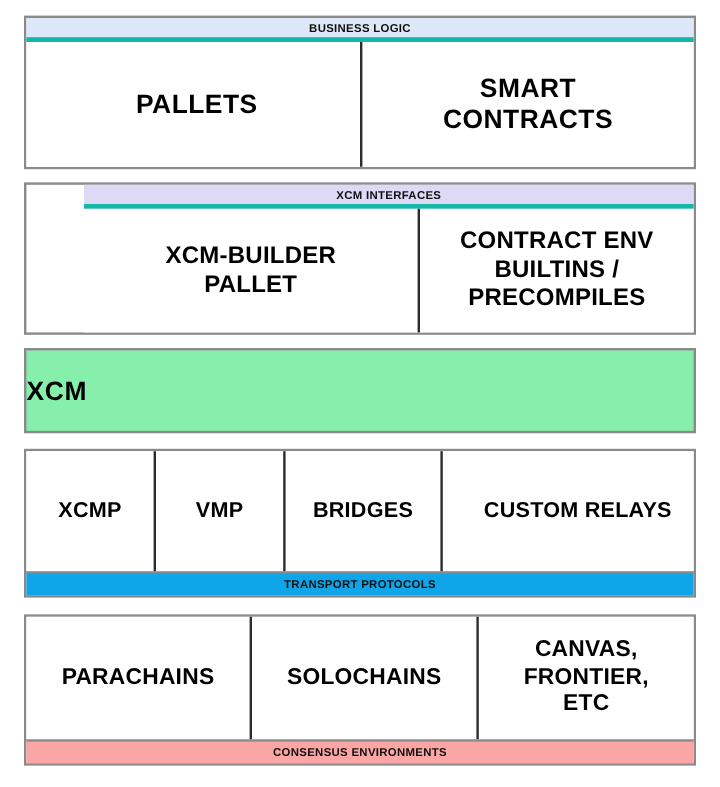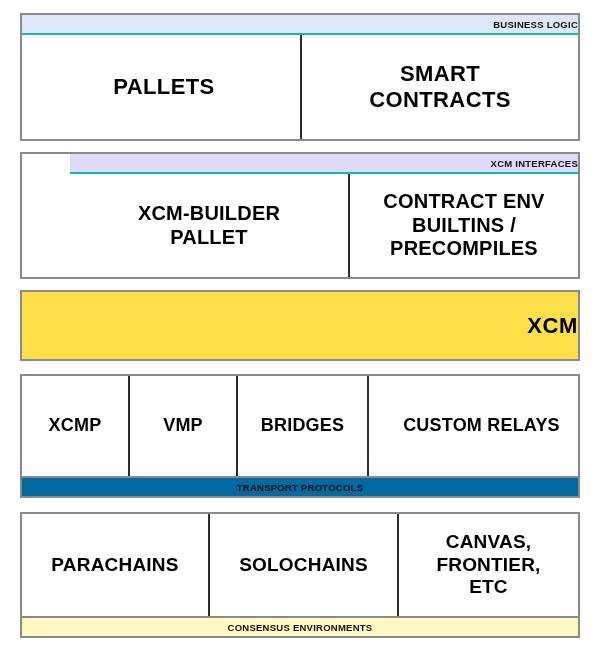--- a/index.html
+++ b/index.html
@@ -41,22 +41,21 @@
     text-align: center;
     font-size: 9.5px;
     font-weight: bold;
     letter-spacing: 0.25px;
     color: #101010;
     box-sizing: border-box;
     overflow: hidden;
     white-space: nowrap;
   }
   .band-top {
-    border-bottom: 2px solid #14b8a6;
-    text-align: right;
+    border-bottom: 4px solid #14b8a6;
   }
   .band-bottom {
     border-top: 2px solid #8a8a8a;
   }
 
   
   .cells {
     display: flex;
     width: 100%;
     box-sizing: border-box;
@@ -111,62 +110,62 @@
     font-size: 20px;
     letter-spacing: 0.2px;
   }
   #cell-xcm-builder-pallet { flex: 0 0 278px; }
   #cell-contract-env       { flex: 1 1 auto; }
 
   
   #group-xcm {
     top: 290px;
     height: 71px;
-    background: #fde047;
+    background: #86efac;
     display: flex;
     align-items: center;
-    justify-content: flex-end;
+    justify-content: flex-start;
   }
   #group-xcm .xcm-label {
     font-size: 22px;
     font-weight: bold;
     letter-spacing: 0.6px;
     color: #000000;
   }
 
   
   #group-transport {
     top: 374px;
     height: 124px;
   }
   #group-transport .cells {
     height: 100px;
   }
   #group-transport .band {
-    background: #0369a1;
+    background: #0ea5e9;
   }
   #group-transport .cell {
     font-size: 18px;
     letter-spacing: 0.2px;
   }
   #cell-xcmp           { flex: 0 0 106px; }
   #cell-vmp            { flex: 0 0 108px; }
   #cell-bridges        { flex: 0 0 131px; }
   #cell-custom-relays  { flex: 1 1 auto; padding-left: 20px; }
 
   
   #group-consensus {
     top: 512px;
     height: 126px;
   }
   #group-consensus .cells {
     height: 102px;
   }
   #group-consensus .band {
-    background: #fef9c3;
+    background: #fca5a5;
   }
   #group-consensus .cell {
     font-size: 19px;
     letter-spacing: 0.2px;
   }
   #cell-parachains  { flex: 0 0 186px; }
   #cell-solochains  { flex: 0 0 189px; }
   #cell-canvas      { flex: 1 1 auto; }
 </style>
 </head>

